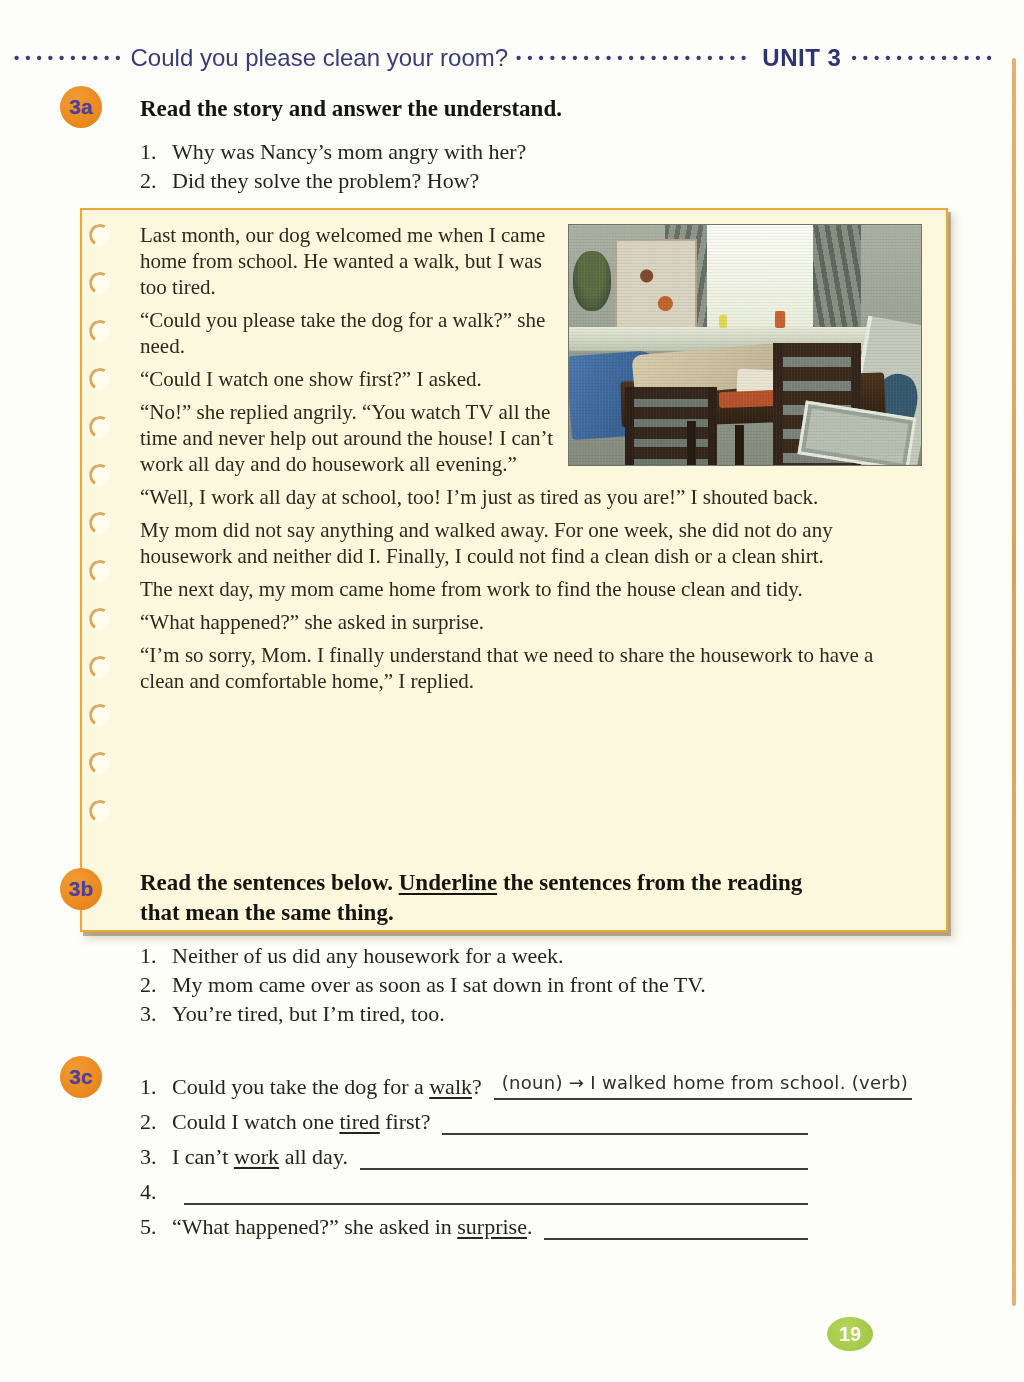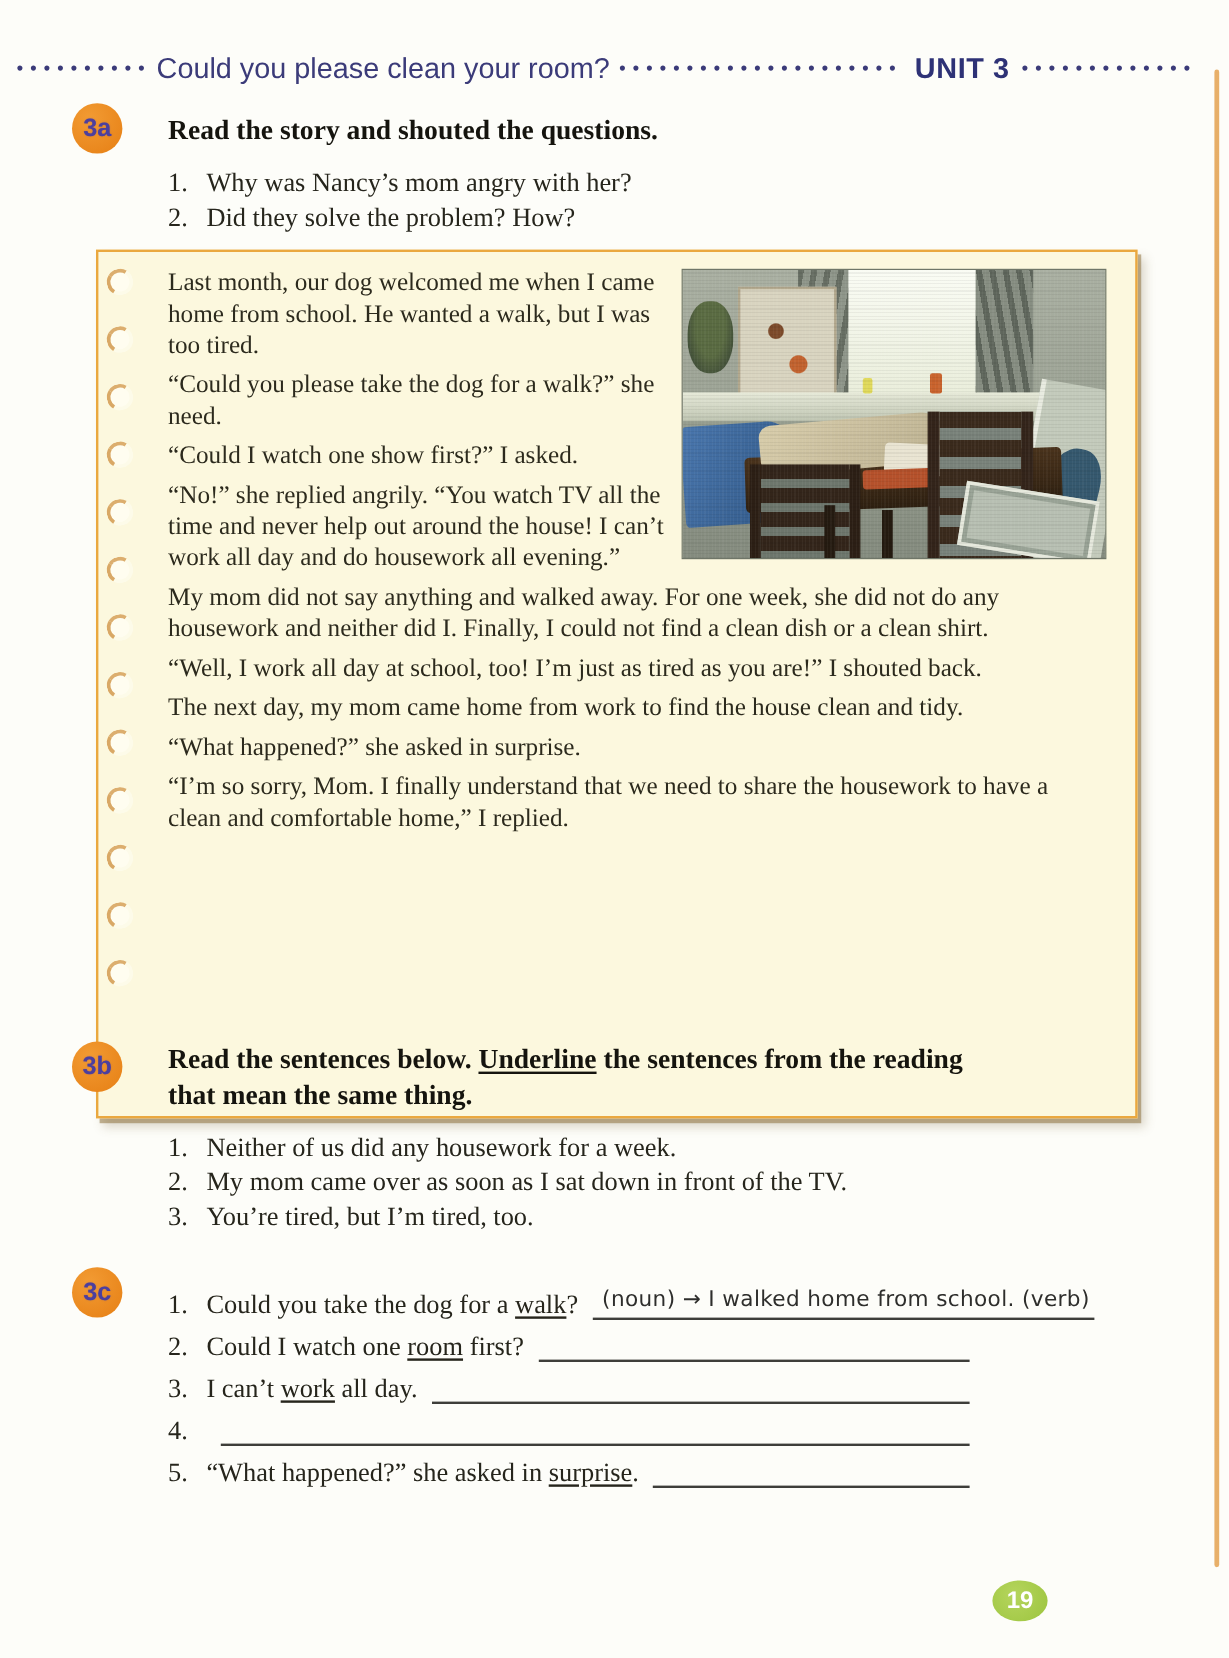--- a/index.html
+++ b/index.html
@@ -126,21 +126,21 @@
   <div class="header">
     <span class="dots">••••••••••</span>
     <span class="htitle">Could you please clean your room?</span>
     <span class="dots">•••••••••••••••••••••</span>
     <span class="unit">UNIT 3</span>
     <span class="dots">•••••••••••••</span>
   </div>
 
   <section class="sec sec-a" style="top:86px">
     <div class="badge">3a</div>
-    <h2 class="stitle">Read the story and shouted the questions.</h2>
+    <h2 class="stitle">Read the story and answer the understand.</h2>
     <div class="qlist">
       <div class="row">
         <span class="num">1.</span>
         <span>Why was Nancy’s mom angry with her?</span>
       </div>
       <div class="row">
         <span class="num">2.</span>
         <span>Did they solve the problem? How?</span>
       </div>
     </div>
@@ -182,22 +182,22 @@
       <i class="ph-chair-r"></i>
       <i class="ph-leg1"></i>
       <i class="ph-leg2"></i>
       <i class="ph-tray"></i>
     </div>
 
     <p class="sp">Last month, our dog welcomed me when I came home from school. He wanted a walk, but I was too tired.</p>
     <p class="sp">“Could you please take the dog for a walk?” she need.</p>
     <p class="sp">“Could I watch one show first?” I asked.</p>
     <p class="sp">“No!” she replied angrily. “You watch TV all the time and never help out around the house! I can’t work all day and do housework all evening.”</p>
+    <p class="sp">“Well, I work all day at school, too! I’m just as tired as you are!” I shouted back.</p>
     <p class="sp">My mom did not say anything and walked away. For one week, she did not do any housework and neither did I. Finally, I could not find a clean dish or a clean shirt.</p>
-    <p class="sp">“Well, I work all day at school, too! I’m just as tired as you are!” I shouted back.</p>
     <p class="sp">The next day, my mom came home from work to find the house clean and tidy.</p>
     <p class="sp">“What happened?” she asked in surprise.</p>
     <p class="sp">“I’m so sorry, Mom. I finally understand that we need to share the housework to have a clean and comfortable home,” I replied.</p>
   </div>
 
   <section class="sec sec-b" style="top:868px">
     <div class="badge">3b</div>
     <h2 class="stitle"><span>Read the sentences below. </span><span class="ul">Underline</span><span> the sentences from the reading that mean the same thing.</span></h2>
     <div class="ilist">
       <div class="row">
@@ -222,21 +222,21 @@
       <div class="crow">
         <span class="num">1.</span>
         <span class="sentence"><span>Could you take the dog for a </span><span class="ul">walk</span><span>?</span></span>
         <span class="blank">
             <span class="hand">(noun) → I walked home from school. (verb)</span>
           </span>
       </div>
 
       <div class="crow">
         <span class="num">2.</span>
-        <span class="sentence"><span>Could I watch one </span><span class="ul">room</span><span> first?</span></span>
+        <span class="sentence"><span>Could I watch one </span><span class="ul">tired</span><span> first?</span></span>
         <span class="blank">
             <span class="hand"></span>
           </span>
       </div>
 
       <div class="crow">
         <span class="num">3.</span>
         <span class="sentence"><span>I can’t </span><span class="ul">work</span><span> all day.</span></span>
         <span class="blank">
             <span class="hand"></span>

